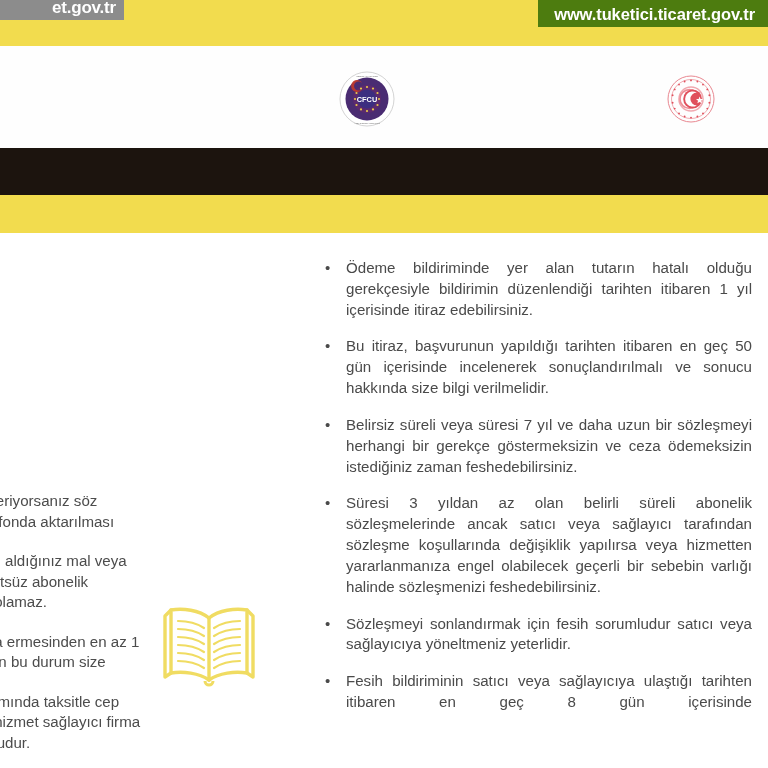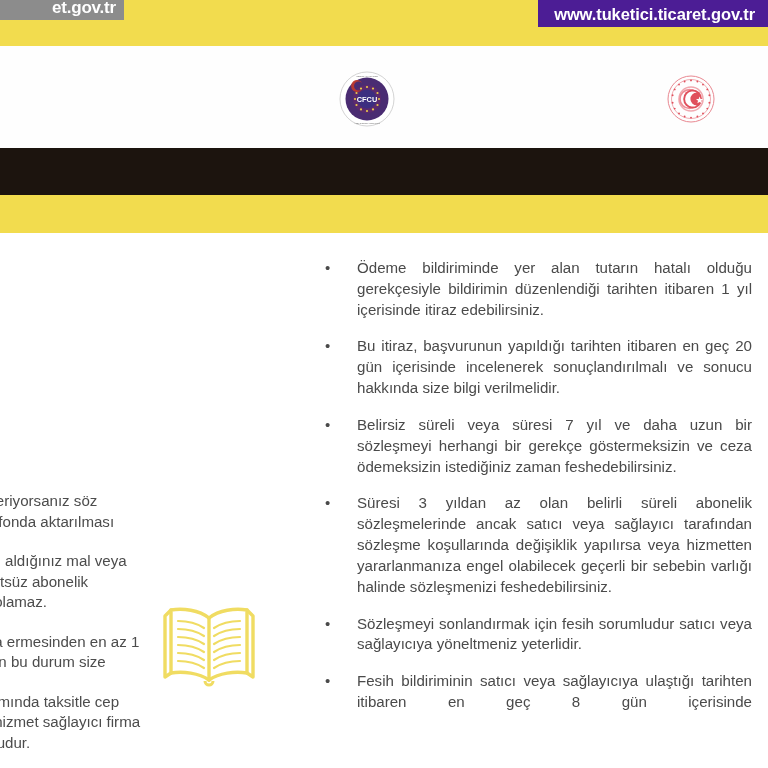--- a/index.html
+++ b/index.html
@@ -63,21 +63,21 @@
     box-sizing: border-box;
     overflow: hidden;
     white-space: nowrap;
   }
 
   
   #black-url-banner {
     position: absolute;
     right: 0; top: 0;
     height: 29px;
-    background: #4c1d95;
+    background: #4d7c0f;
     color: #ffffff;
     font-weight: bold;
     font-size: 16.5px;
     line-height: 29px;
     letter-spacing: -0.1px;
     padding: 0 13px 0 16px;
     white-space: nowrap;
     border-bottom: 2px solid #F2DC4E;
     box-sizing: border-box;
   }
@@ -136,21 +136,20 @@
     line-height: 1.38;
     color: #4a4a4a;
     text-align: left;
     padding-left: 3px;
     box-sizing: border-box;
   }
   .bullet-text {
     flex: 1 1 auto;
     text-align: justify;
     text-justify: inter-word;
-    margin-left: 11px;
   }
   .bullet-text.last-line-stretch::after {
     content: "";
     display: inline-block;
     width: 100%;
   }
 
   
   #left-clip {
     position: absolute;
@@ -290,21 +289,21 @@
 
 <div id="right-column">
 
   <div class="bullet-item">
     <span class="bullet-dot">•</span>
     <span class="bullet-text">Ödeme bildiriminde yer alan tutarın hatalı olduğu gerekçesiyle bildirimin düzenlendiği tarihten itibaren 1 yıl içerisinde itiraz edebilirsiniz.</span>
   </div>
 
   <div class="bullet-item">
     <span class="bullet-dot">•</span>
-    <span class="bullet-text">Bu itiraz, başvurunun yapıldığı tarihten itibaren en geç 20 gün içerisinde incelenerek sonuçlandırılmalı ve sonucu hakkında size bilgi verilmelidir.</span>
+    <span class="bullet-text">Bu itiraz, başvurunun yapıldığı tarihten itibaren en geç 50 gün içerisinde incelenerek sonuçlandırılmalı ve sonucu hakkında size bilgi verilmelidir.</span>
   </div>
 
   <div class="bullet-item">
     <span class="bullet-dot">•</span>
     <span class="bullet-text">Belirsiz süreli veya süresi 7 yıl ve daha uzun bir sözleşmeyi herhangi bir gerekçe göstermeksizin ve ceza ödemeksizin istediğiniz zaman feshedebilirsiniz.</span>
   </div>
 
   <div class="bullet-item">
     <span class="bullet-dot">•</span>
     <span class="bullet-text">Süresi 3 yıldan az olan belirli süreli abonelik sözleşmelerinde ancak satıcı veya sağlayıcı tarafından sözleşme koşullarında değişiklik yapılırsa veya hizmetten yararlanmanıza engel olabilecek geçerli bir sebebin varlığı halinde sözleşmenizi feshedebilirsiniz.</span>

